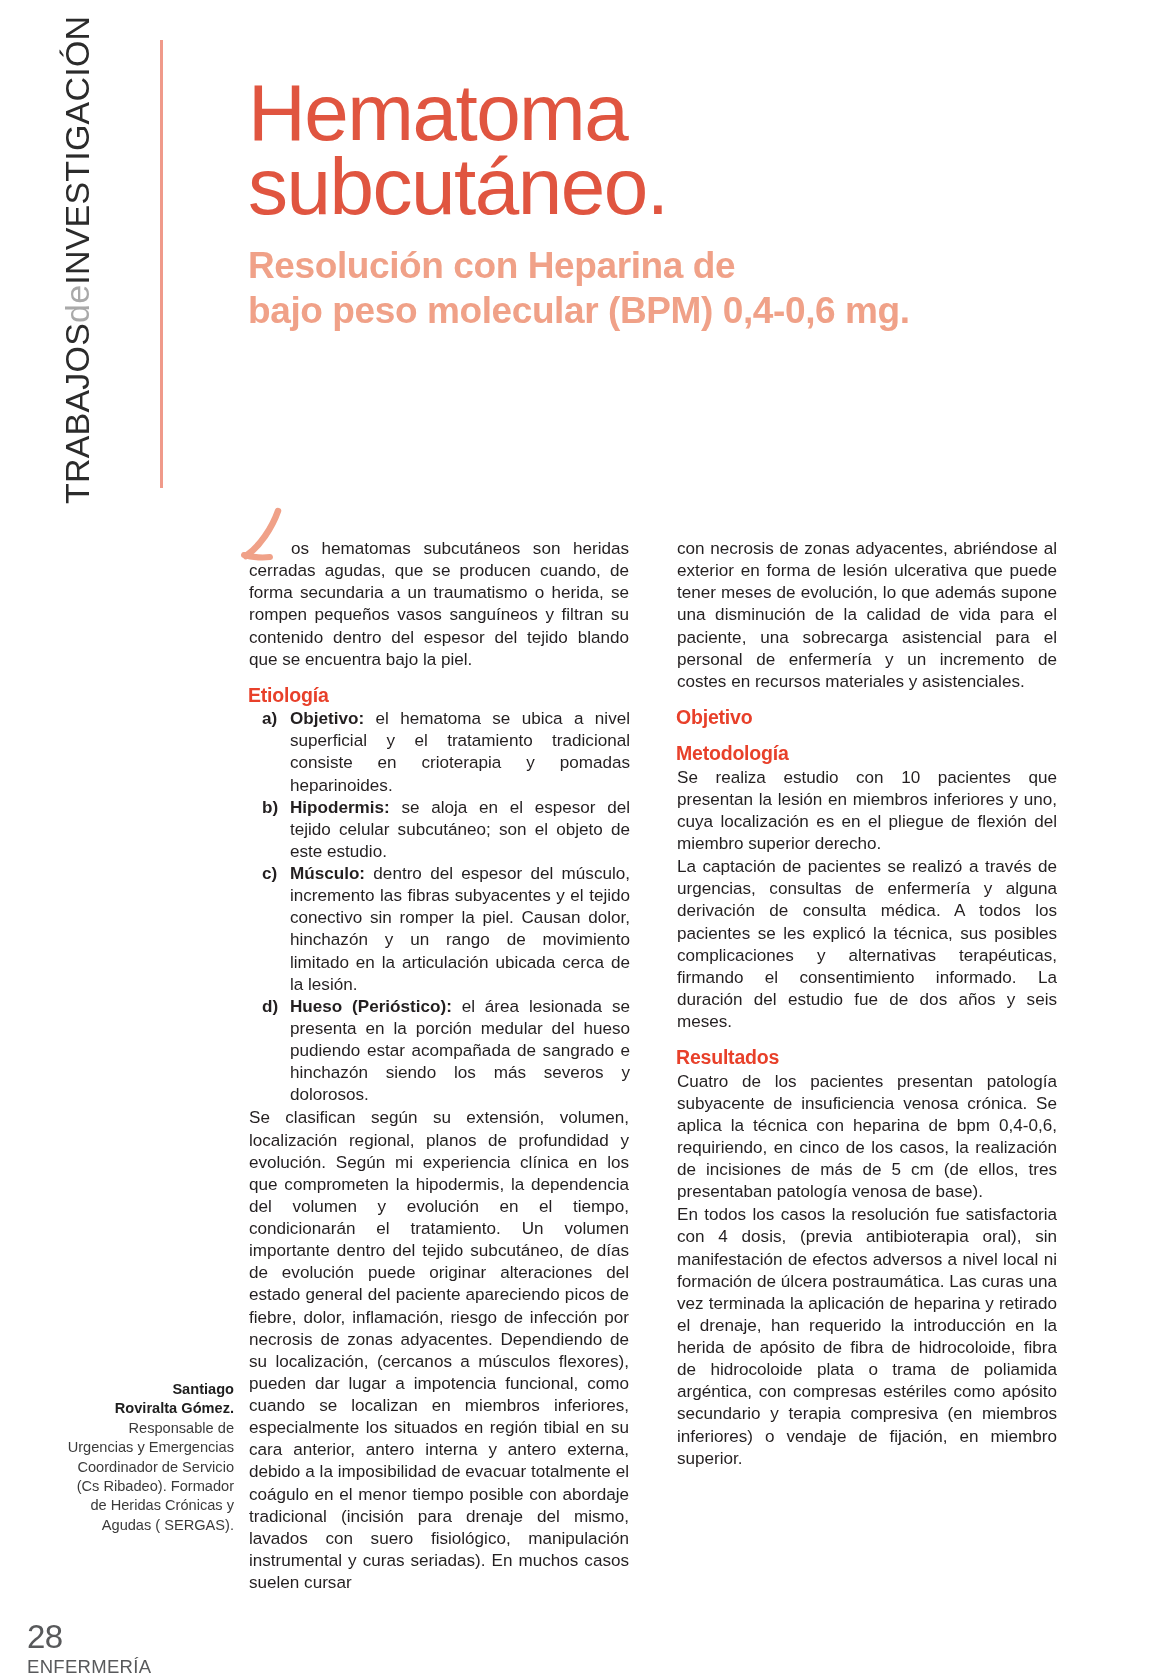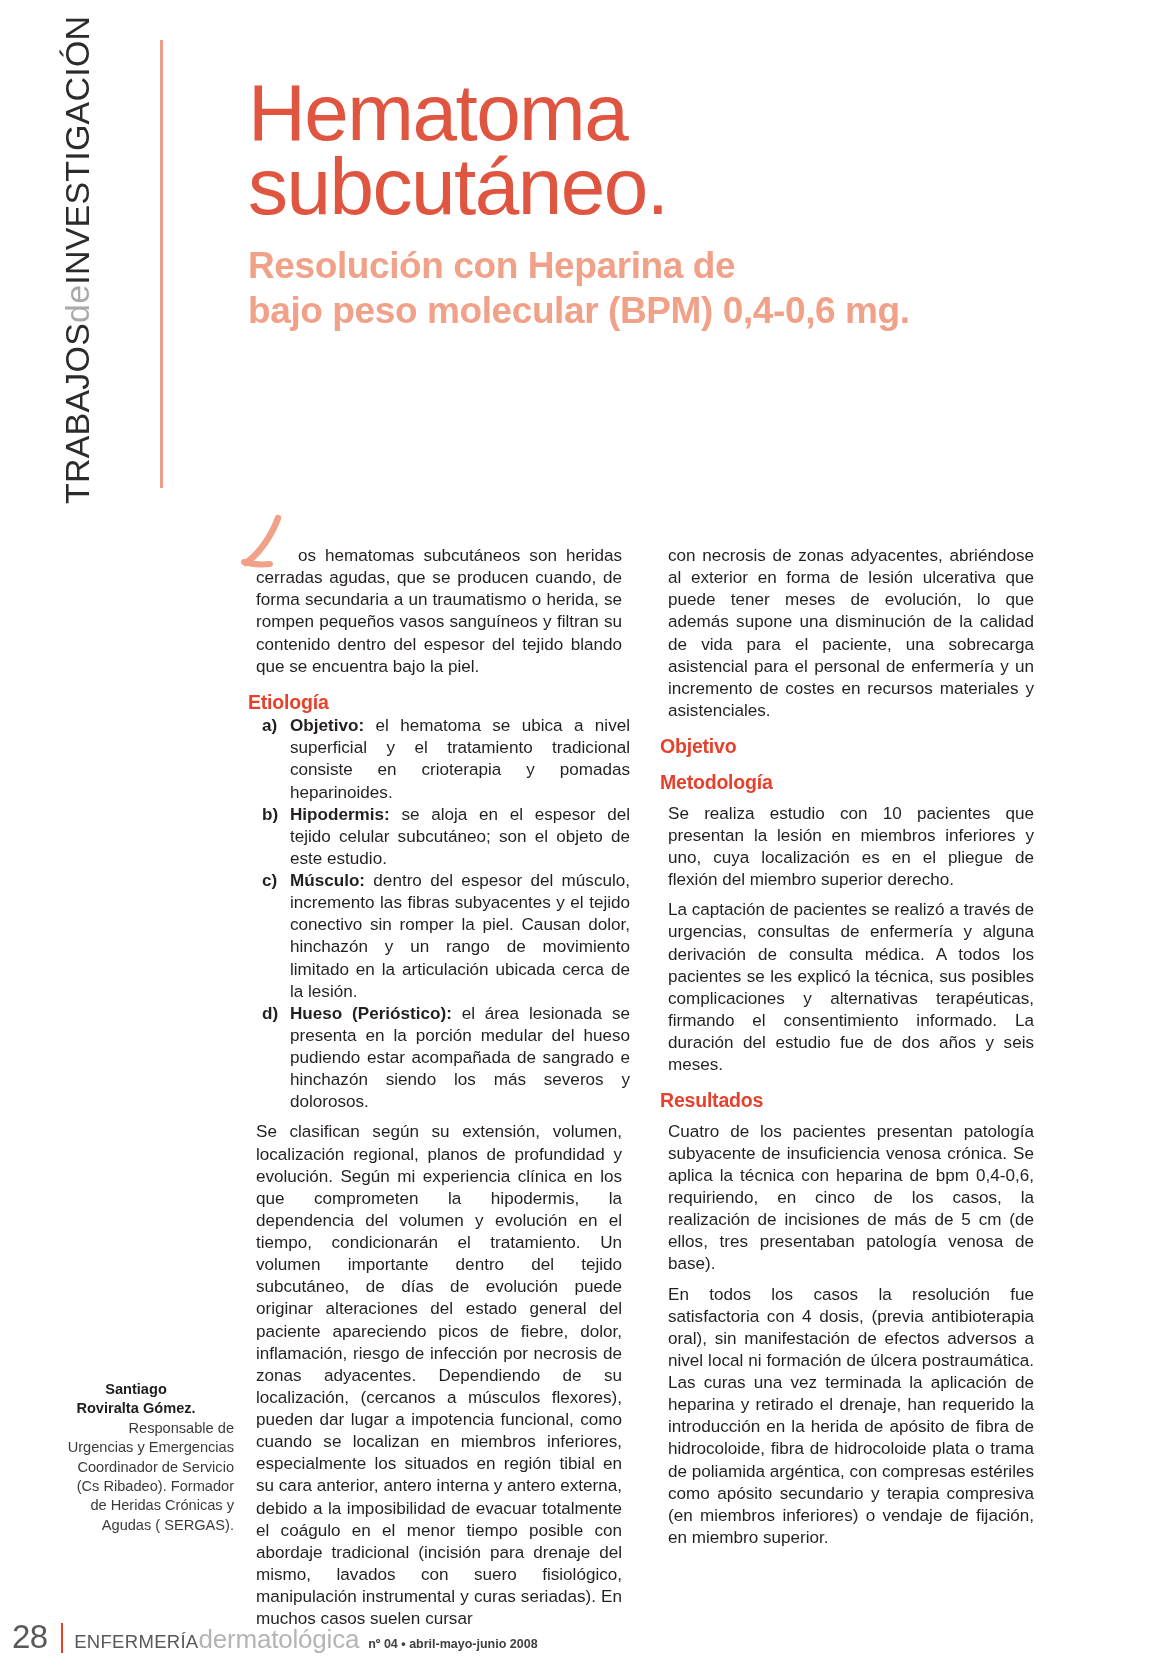--- a/index.html
+++ b/index.html
@@ -89,24 +89,24 @@
     width: 796px;
     height: 1060px;
   }
   .col {
     position: absolute;
     top: 0;
     width: 382px;
     height: 1060px;
   }
   #col-left  { left: 0; }
-  #col-right { left: 412px; }
+  #col-right { left: 428px; }
 
   .col p {
-    margin: 8px;
+    margin: 1px;
     font-size: 17.1px;
     line-height: 1.295;
     text-align: justify;
     text-justify: inter-word;
     hyphens: none;
   }
   .col p.lead { text-indent: 0; }
 
   h2.sec-head {
     margin: 13px 0 1px 0;
@@ -162,25 +162,26 @@
   #author-name {
     font-weight: 700;
     color: #1e1e1e;
     display: block;
   }
   #author-role { display: block; }
 
   
   #footer {
     position: absolute;
-    left: 12px;
+    left: 18px;
     bottom: 16px;
     height: 40px;
     display: flex;
     align-items: baseline;
+    flex-direction: column;
   }
   #footer-page {
     font-size: 33px;
     font-weight: 400;
     color: #58595b;
     letter-spacing: -0.5px;
   }
   #footer-rule {
     width: 2.5px;
     height: 30px;
@@ -256,21 +257,21 @@
     <p>Se realiza estudio con 10 pacientes que presentan la lesión en miembros inferiores y uno, cuya localización es en el pliegue de flexión del miembro superior derecho.</p>
     <p>La captación de pacientes se realizó a través de urgencias, consultas de enfermería y alguna derivación de consulta médica. A todos los pacientes se les explicó la técnica, sus posibles complicaciones y alternativas terapéuticas, firmando el consentimiento informado. La duración del estudio fue de dos años y seis meses.</p>
 
     <h2 class="sec-head">Resultados</h2>
     <p>Cuatro de los pacientes presentan patología subyacente de insuficiencia venosa crónica. Se aplica la técnica con heparina de bpm 0,4-0,6, requiriendo, en cinco de los casos, la realización de incisiones de más de 5 cm (de ellos, tres presentaban patología venosa de base).</p>
     <p>En todos los casos la resolución fue satisfactoria con 4 dosis, (previa antibioterapia oral), sin manifestación de efectos adversos a nivel local ni formación de úlcera postraumática. Las curas una vez terminada la aplicación de heparina y retirado el drenaje, han requerido la introducción en la herida de apósito de fibra de hidrocoloide, fibra de hidrocoloide plata o trama de poliamida argéntica, con compresas estériles como apósito secundario y terapia compresiva (en miembros inferiores) o vendaje de fijación, en miembro superior.</p>
   </div>
 </div>
 
 <div id="author-block">
-  <span id="author-name" style="white-space:pre-line;text-align:center;">Santiago
+  <span id="author-name" style="white-space:pre-line;">Santiago
 Roviralta Gómez.</span>
   <span id="author-role" style="white-space:pre-line;">Responsable de
 Urgencias y Emergencias
 Coordinador de Servicio
 (Cs Ribadeo). Formador
 de Heridas Crónicas y
 Agudas ( SERGAS).</span>
 </div>
 
 <div id="footer">

